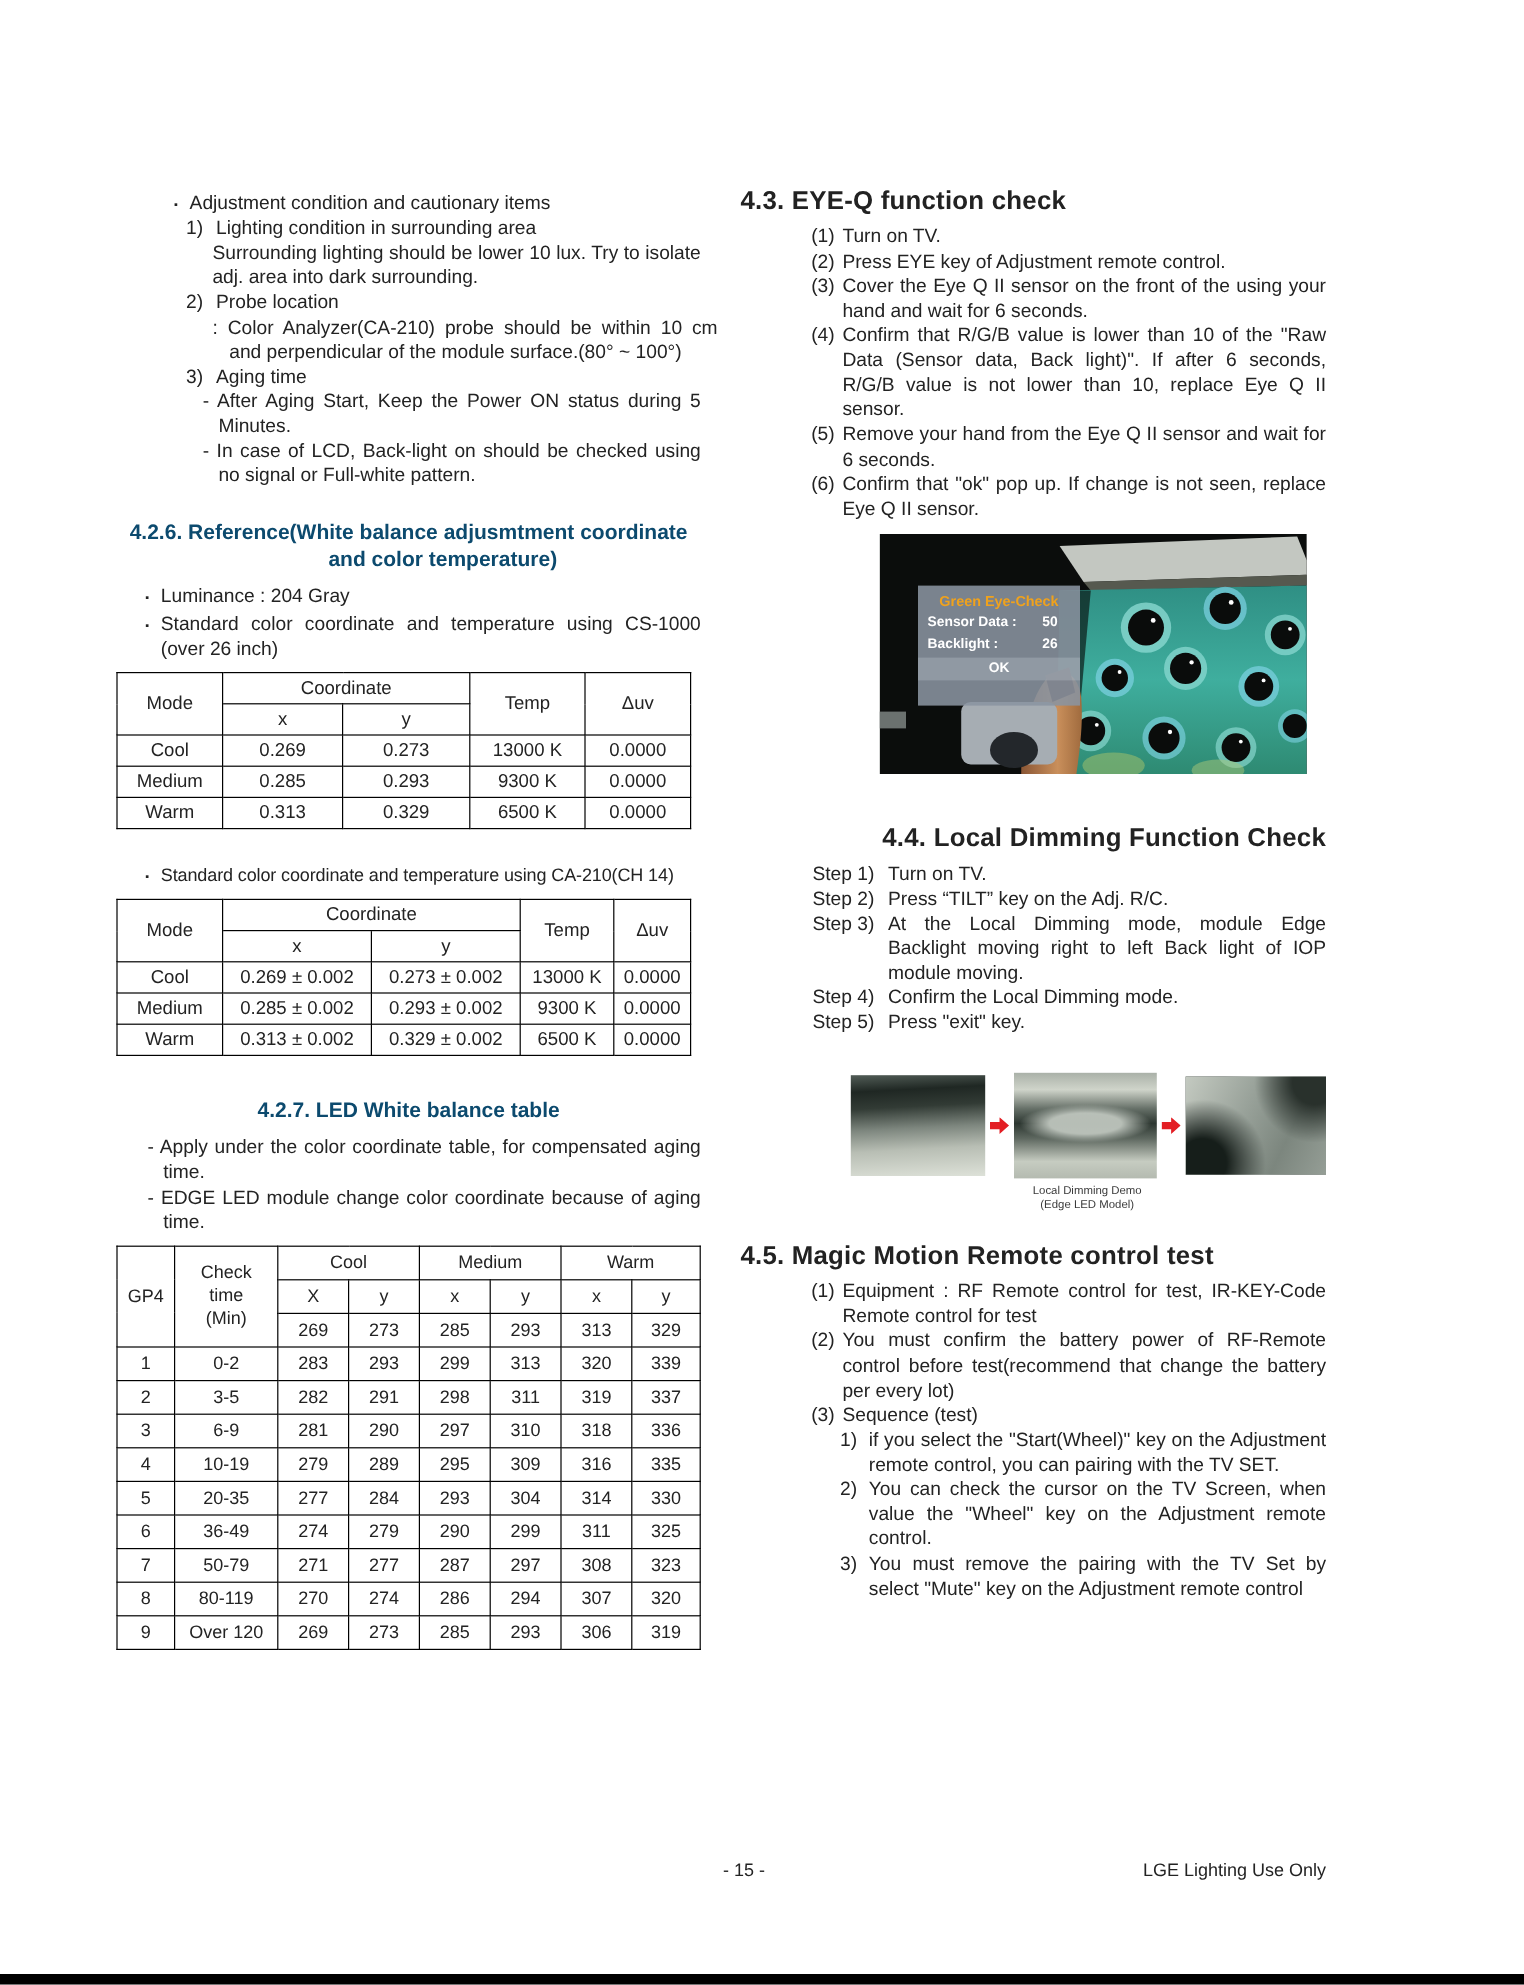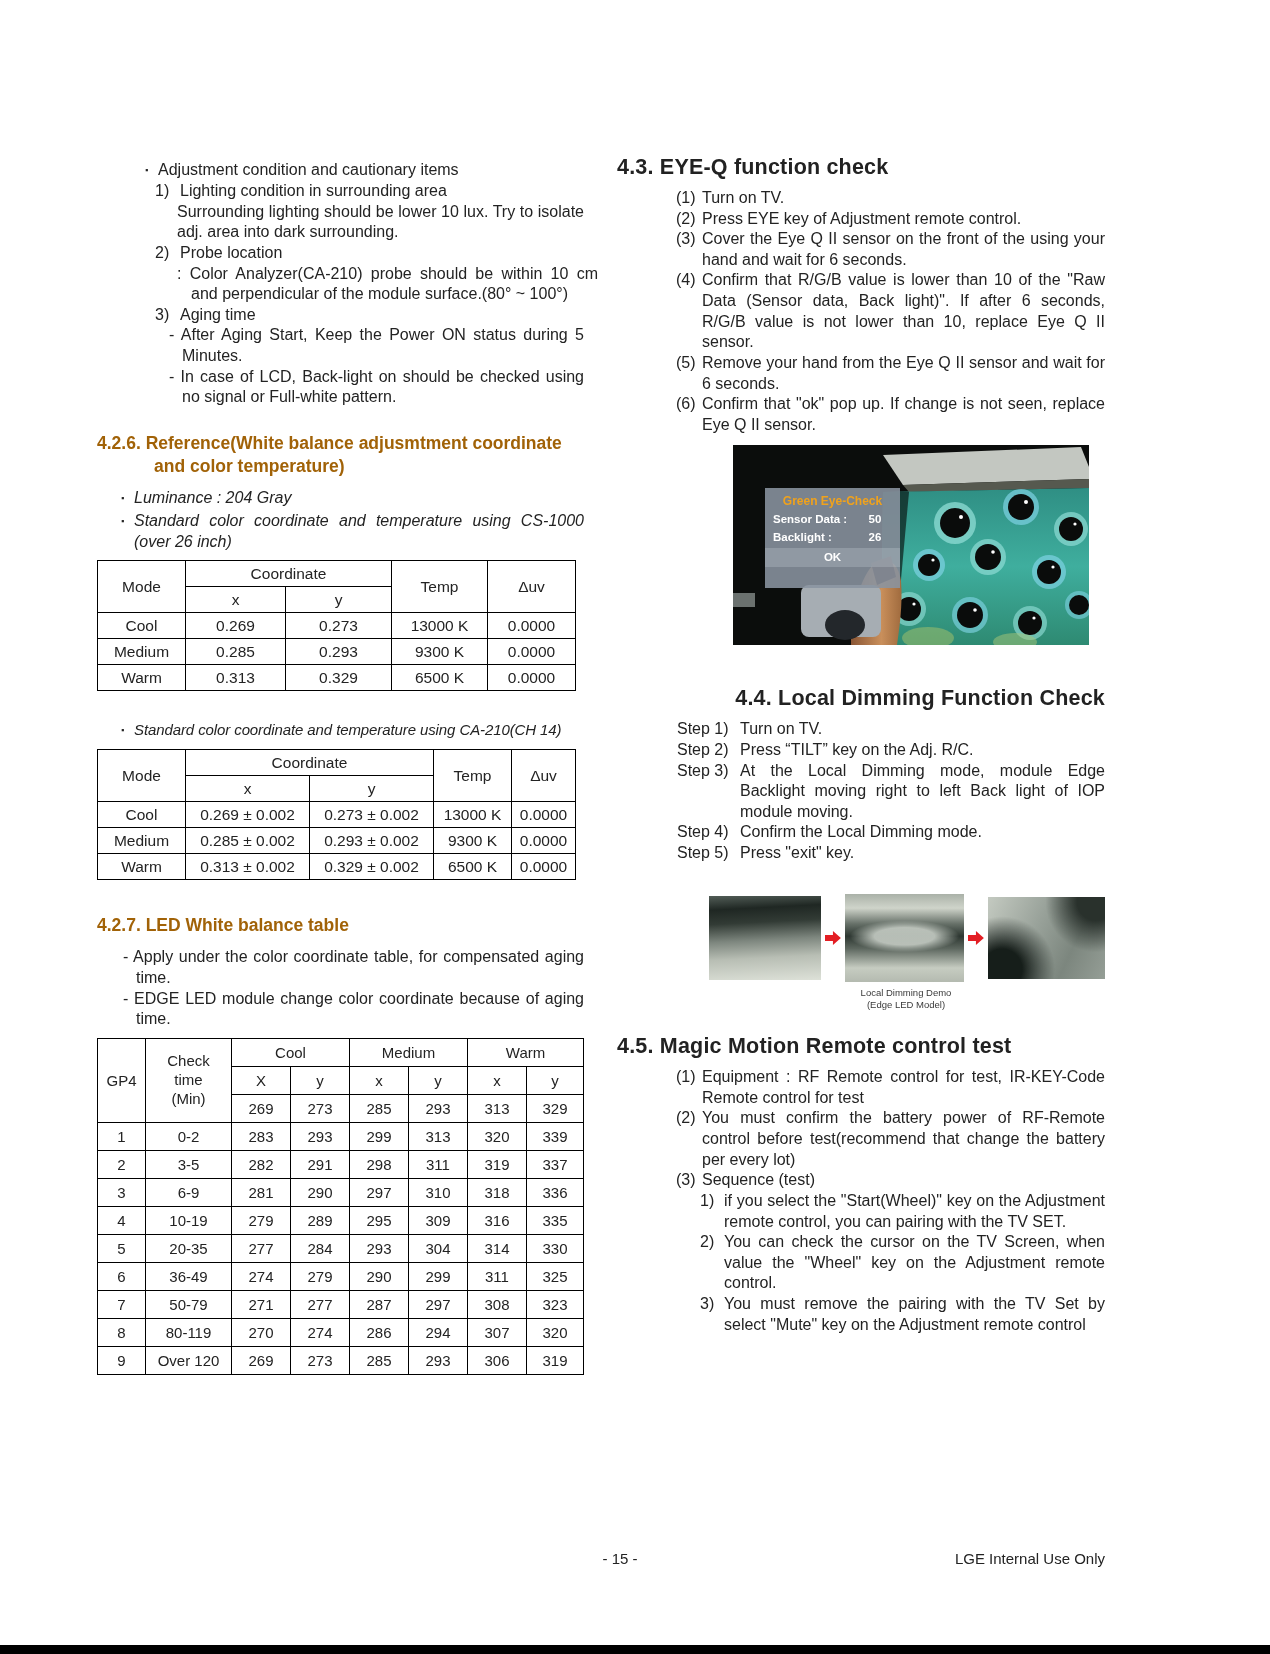--- a/index.html
+++ b/index.html
@@ -15,27 +15,27 @@
 
   
   .bullet-head { padding-left:48px; display:flex; }
   .sq { flex:0 0 13px; font-size:9px; line-height:21px; }
   .num-item { display:flex; margin-left:58px; }
   .num-item .num { flex:0 0 25px; }
   .body-a { margin-left:80px; width:407px; text-align:justify; }
   .hang14 { padding-left:14px; text-indent:-14px; }
   .dash-sub { margin-left:72px; width:415px; padding-left:13px; text-indent:-13px; text-align:justify; box-sizing:border-box; }
 
-  h2 { font-size:17.5px; line-height:1.32; font-weight:bold; color:#a16207;
-       margin:24px 0 10px 0; padding-left:57px; text-indent:-57px; }
+  h2 { font-size:17.5px; line-height:1.32; font-weight:bold; color:#0c4a6e;
+       margin:24px 0 10px 0; padding-left:57px; text-indent:-57px;text-align:center; }
   h1 { font-size:21.5px; line-height:1.25; font-weight:bold; color:#222222;
        margin:0 0 7px 0; letter-spacing:.2px; }
 
   .sbullet { display:flex; padding-left:24px; margin-top:2px; }
-  .sbullet .txt { flex:1; text-align:justify;font-style:italic; }
+  .sbullet .txt { flex:1; text-align:justify; }
   .tight { font-size:15px; letter-spacing:-.1px; white-space:nowrap; }
 
   
   table.wb { border-collapse:collapse; table-layout:fixed; margin-top:8px;
              border:1.6px solid #000; }
   table.wb th, table.wb td {
     border:1.2px solid #000; font-weight:normal; text-align:center;
     font-size:15.5px; padding:2px 3px; height:26px; box-sizing:border-box; line-height:1.15;
   }
   table.led th, table.led td { font-size:15px; height:28px; }
@@ -586,15 +586,15 @@
         </div>
 
         <div class="num-item">
           <span class="num">3)</span>
           <span class="txt">You must remove the pairing with the TV Set by select "Mute" key on the Adjustment remote control</span>
         </div>
       </div>
   </div>
 
   <div class="foot-page">- 15 -</div>
-  <div class="foot-right">LGE Internal Use Only</div>
+  <div class="foot-right">LGE Lighting Use Only</div>
   <div class="bottom-bar"></div>
 </div>
 
 </body></html>

